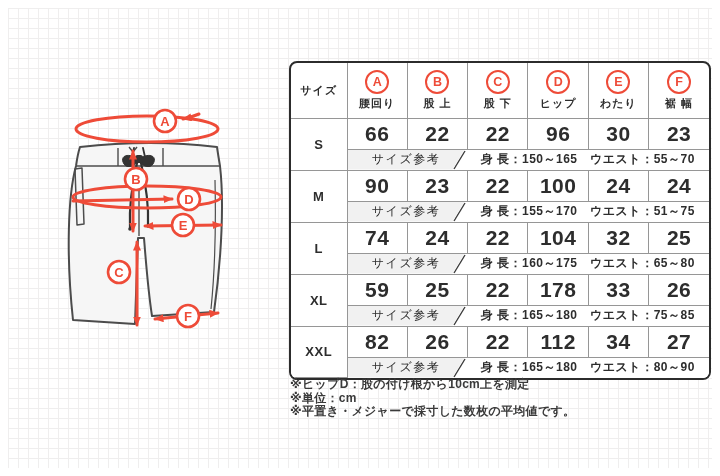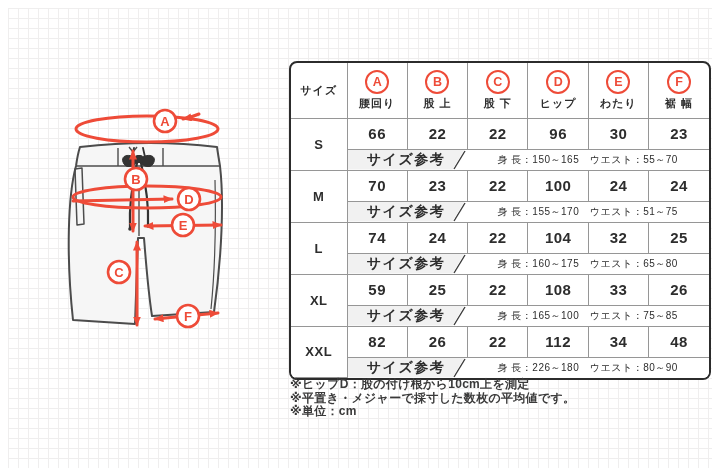--- a/index.html
+++ b/index.html
@@ -42,35 +42,35 @@
   .hdr-row{height:55px}
   .size-hd{font-size:11px;font-weight:bold;letter-spacing:1px}
   .col-h{font-size:11px;font-weight:bold;letter-spacing:1px}
   .col-h .col-label{display:block;margin-top:2px}
   .badge{
     display:inline-flex;align-items:center;justify-content:center;
     width:20px;height:20px;border:2.5px solid #ee4b38;border-radius:50%;
     color:#ee4b38;font-weight:bold;font-size:12.5px;letter-spacing:0;
   }
   .val-row{height:31px}
-  .val{font-size:15px;font-weight:bold;letter-spacing:0.5px}
+  .val{font-size:21px;font-weight:bold;letter-spacing:0.5px}
   .size-cell{font-size:13px;font-weight:bold;letter-spacing:0.5px;background:#fff}
   .sub-row{height:20px}
   .subcell{background:#ffffff}
   .subwrap{display:flex;height:20px;align-items:stretch}
   .refbadge{
     flex:0 0 117px;background:#f1f1f1;display:flex;align-items:center;justify-content:center;
-    font-size:14px;font-weight:bold;letter-spacing:1.5px;
+    font-size:12px;font-weight:normal;letter-spacing:1.5px;
     clip-path:polygon(0 0,100% 0,calc(100% - 12px) 100%,0 100%);
   }
   .slash{flex:0 0 16px;width:16px;height:20px;margin-left:-14px}
   .slash line{stroke:#3a3a3a;stroke-width:1.4}
   .reftext{
     flex:1;display:flex;align-items:center;justify-content:center;
-    font-size:10px;font-weight:normal;letter-spacing:0.5px;white-space:nowrap;
+    font-size:12px;font-weight:bold;letter-spacing:0.5px;white-space:nowrap;
   }
   
   .notes{
     position:absolute;left:290px;top:378px;
     font-size:12px;font-weight:bold;color:#3a3a3a;line-height:13.5px;letter-spacing:0.3px;
   }
 </style>
 </head>
 <body>
 
@@ -179,21 +179,21 @@
               <div class="refbadge">サイズ参考</div>
               <svg class="slash" viewBox="0 0 16 20" preserveAspectRatio="none">
                 <line x1="14" y1="1" x2="3" y2="19"></line>
               </svg>
               <div class="reftext">身 長：150～165　ウエスト：55～70</div>
             </div>
           </td>
         </tr>
         <tr class="val-row">
           <th class="size-cell" rowspan="2">M</th>
-          <td class="val">70</td>
+          <td class="val">90</td>
           <td class="val">23</td>
           <td class="val">22</td>
           <td class="val">100</td>
           <td class="val">24</td>
           <td class="val">24</td>
         </tr>
         <tr class="sub-row">
           <td class="subcell" colspan="6">
             <div class="subwrap">
               <div class="refbadge">サイズ参考</div>
@@ -222,56 +222,56 @@
               </svg>
               <div class="reftext">身 長：160～175　ウエスト：65～80</div>
             </div>
           </td>
         </tr>
         <tr class="val-row">
           <th class="size-cell" rowspan="2">XL</th>
           <td class="val">59</td>
           <td class="val">25</td>
           <td class="val">22</td>
-          <td class="val">108</td>
+          <td class="val">178</td>
           <td class="val">33</td>
           <td class="val">26</td>
         </tr>
         <tr class="sub-row">
           <td class="subcell" colspan="6">
             <div class="subwrap">
               <div class="refbadge">サイズ参考</div>
               <svg class="slash" viewBox="0 0 16 20" preserveAspectRatio="none">
                 <line x1="14" y1="1" x2="3" y2="19"></line>
               </svg>
-              <div class="reftext">身 長：165～100　ウエスト：75～85</div>
+              <div class="reftext">身 長：165～180　ウエスト：75～85</div>
             </div>
           </td>
         </tr>
         <tr class="val-row">
           <th class="size-cell" rowspan="2">XXL</th>
           <td class="val">82</td>
           <td class="val">26</td>
           <td class="val">22</td>
           <td class="val">112</td>
           <td class="val">34</td>
-          <td class="val">48</td>
+          <td class="val">27</td>
         </tr>
         <tr class="sub-row last">
           <td class="subcell" colspan="6">
             <div class="subwrap">
               <div class="refbadge">サイズ参考</div>
               <svg class="slash" viewBox="0 0 16 20" preserveAspectRatio="none">
                 <line x1="14" y1="1" x2="3" y2="19"></line>
               </svg>
-              <div class="reftext">身 長：226～180　ウエスト：80～90</div>
+              <div class="reftext">身 長：165～180　ウエスト：80～90</div>
             </div>
           </td>
         </tr>
       </tbody>
   </table>
 </div>
 
 <div class="notes">
   <div>※ヒップD：股の付け根から10cm上を測定</div>
+  <div>※単位：cm</div>
   <div>※平置き・メジャーで採寸した数枚の平均値です。</div>
-  <div>※単位：cm</div>
 </div>
 
 </body></html>

